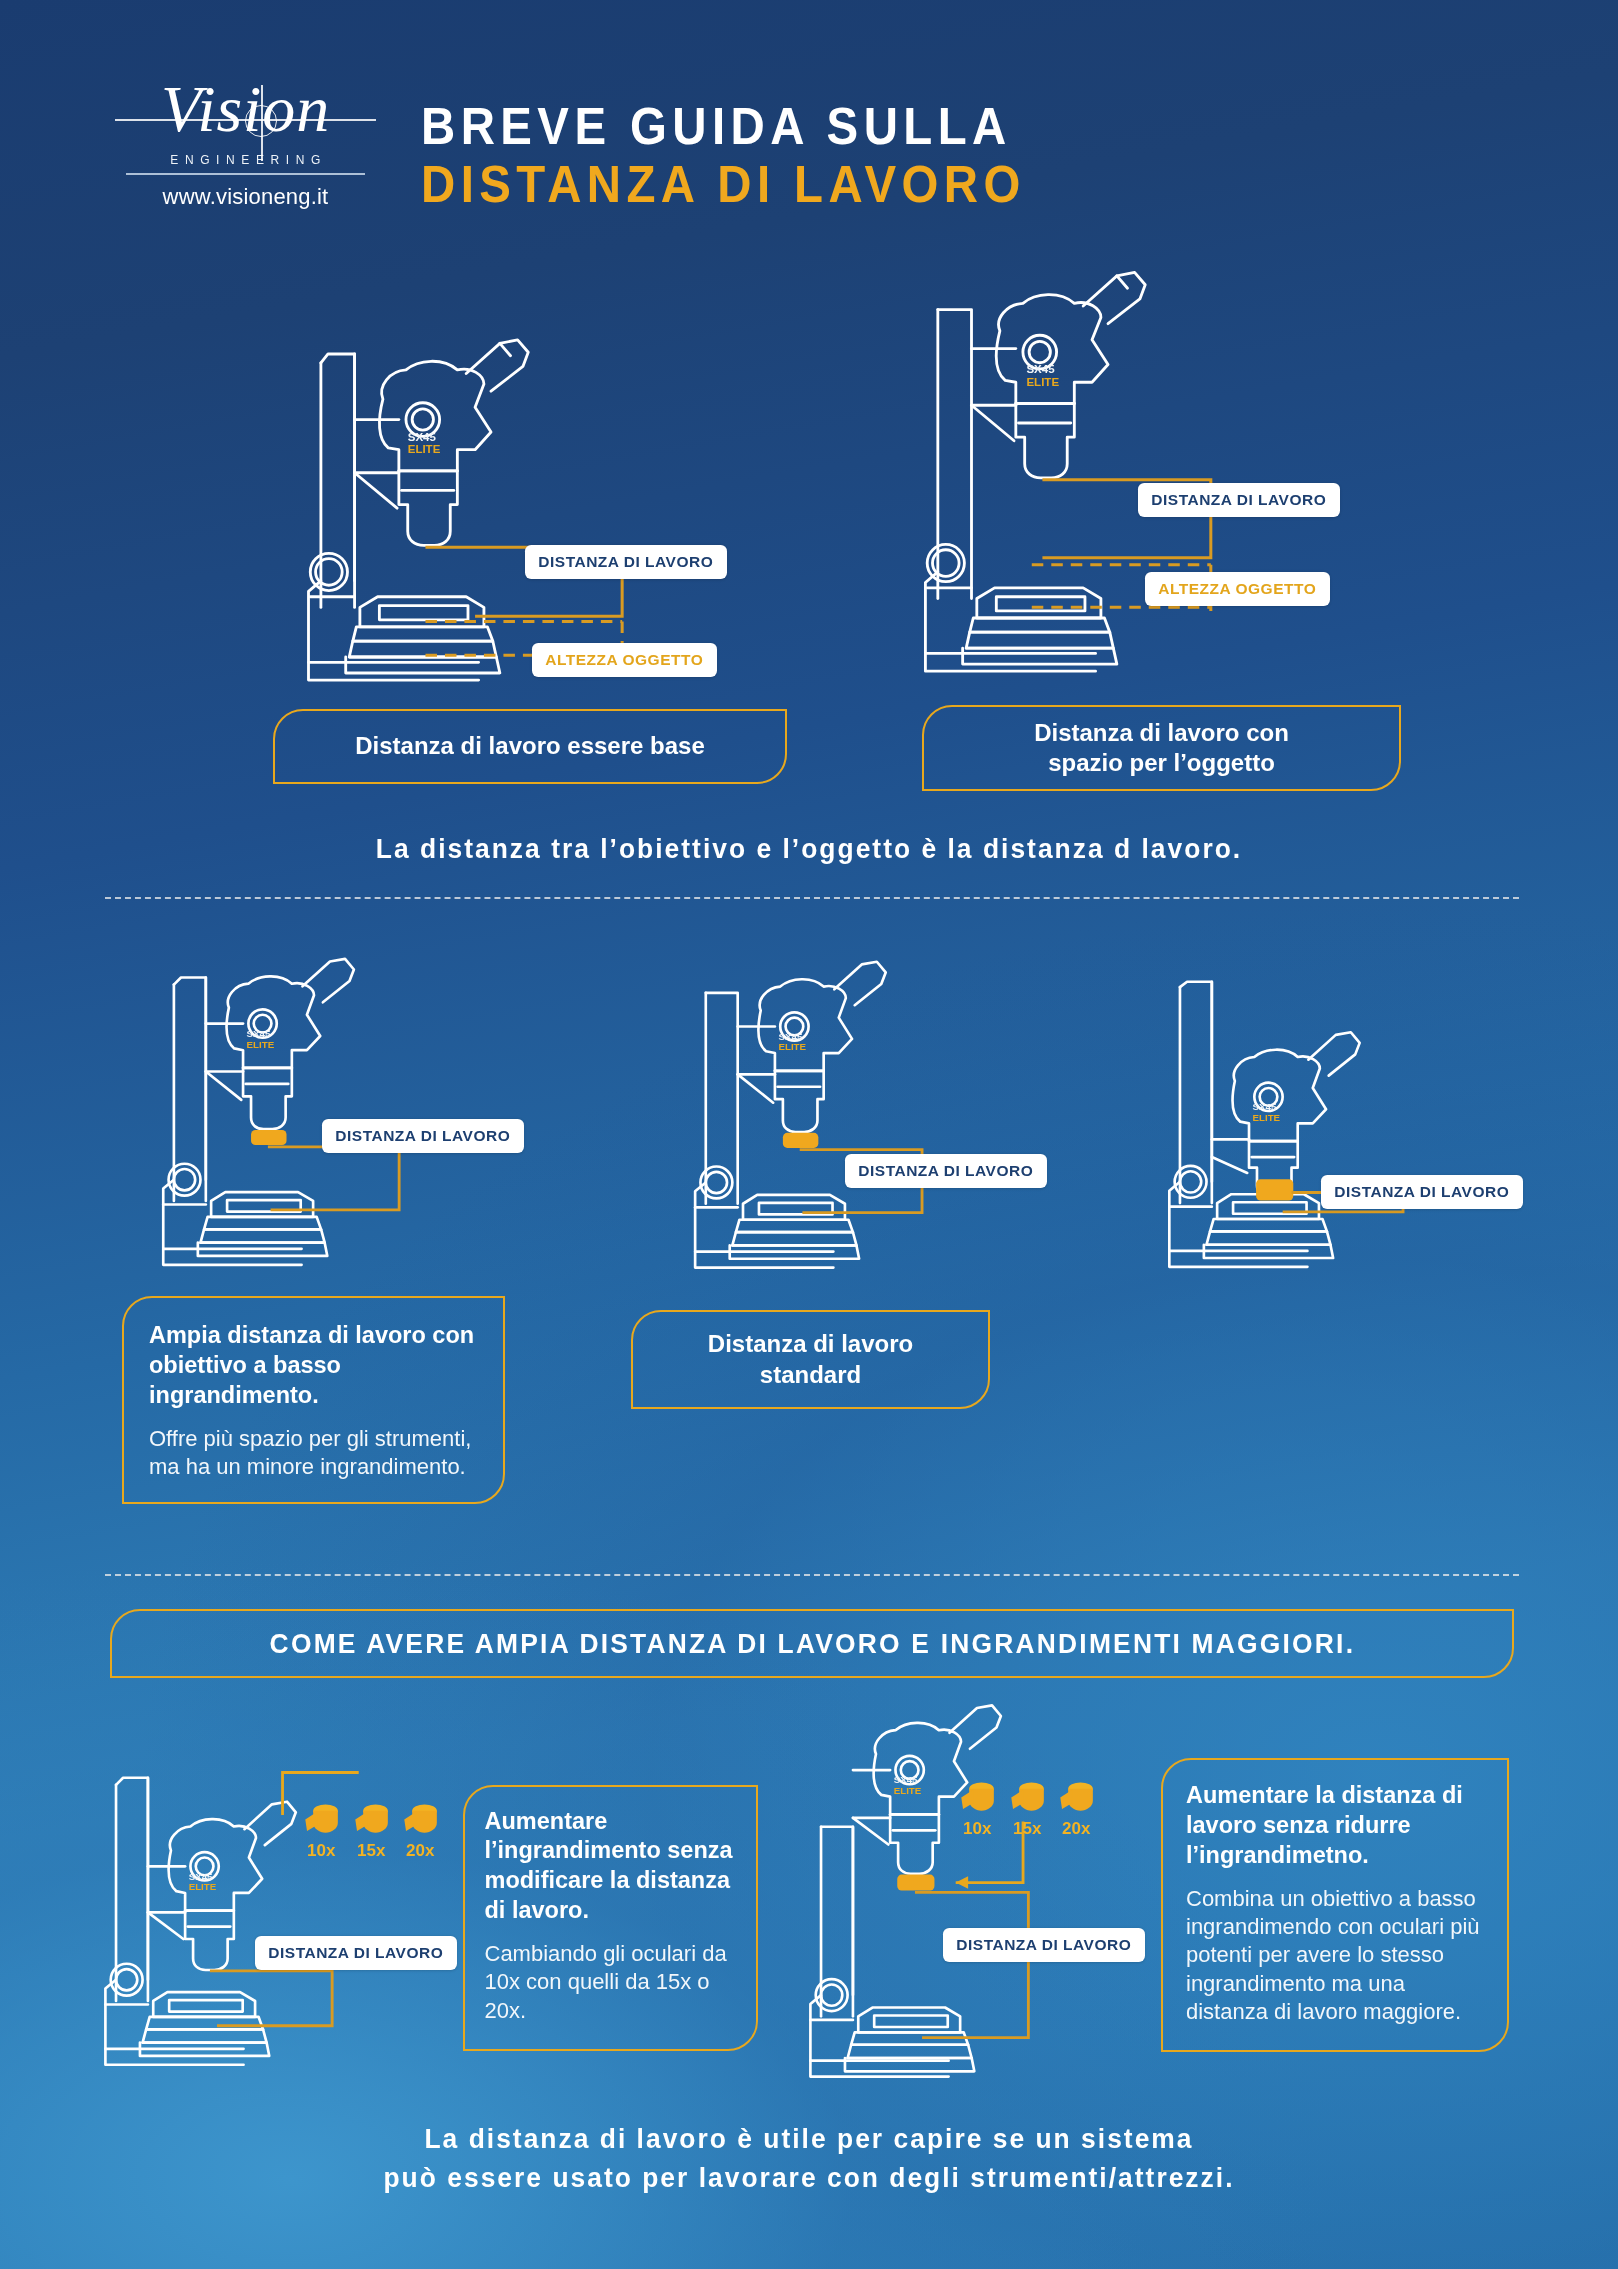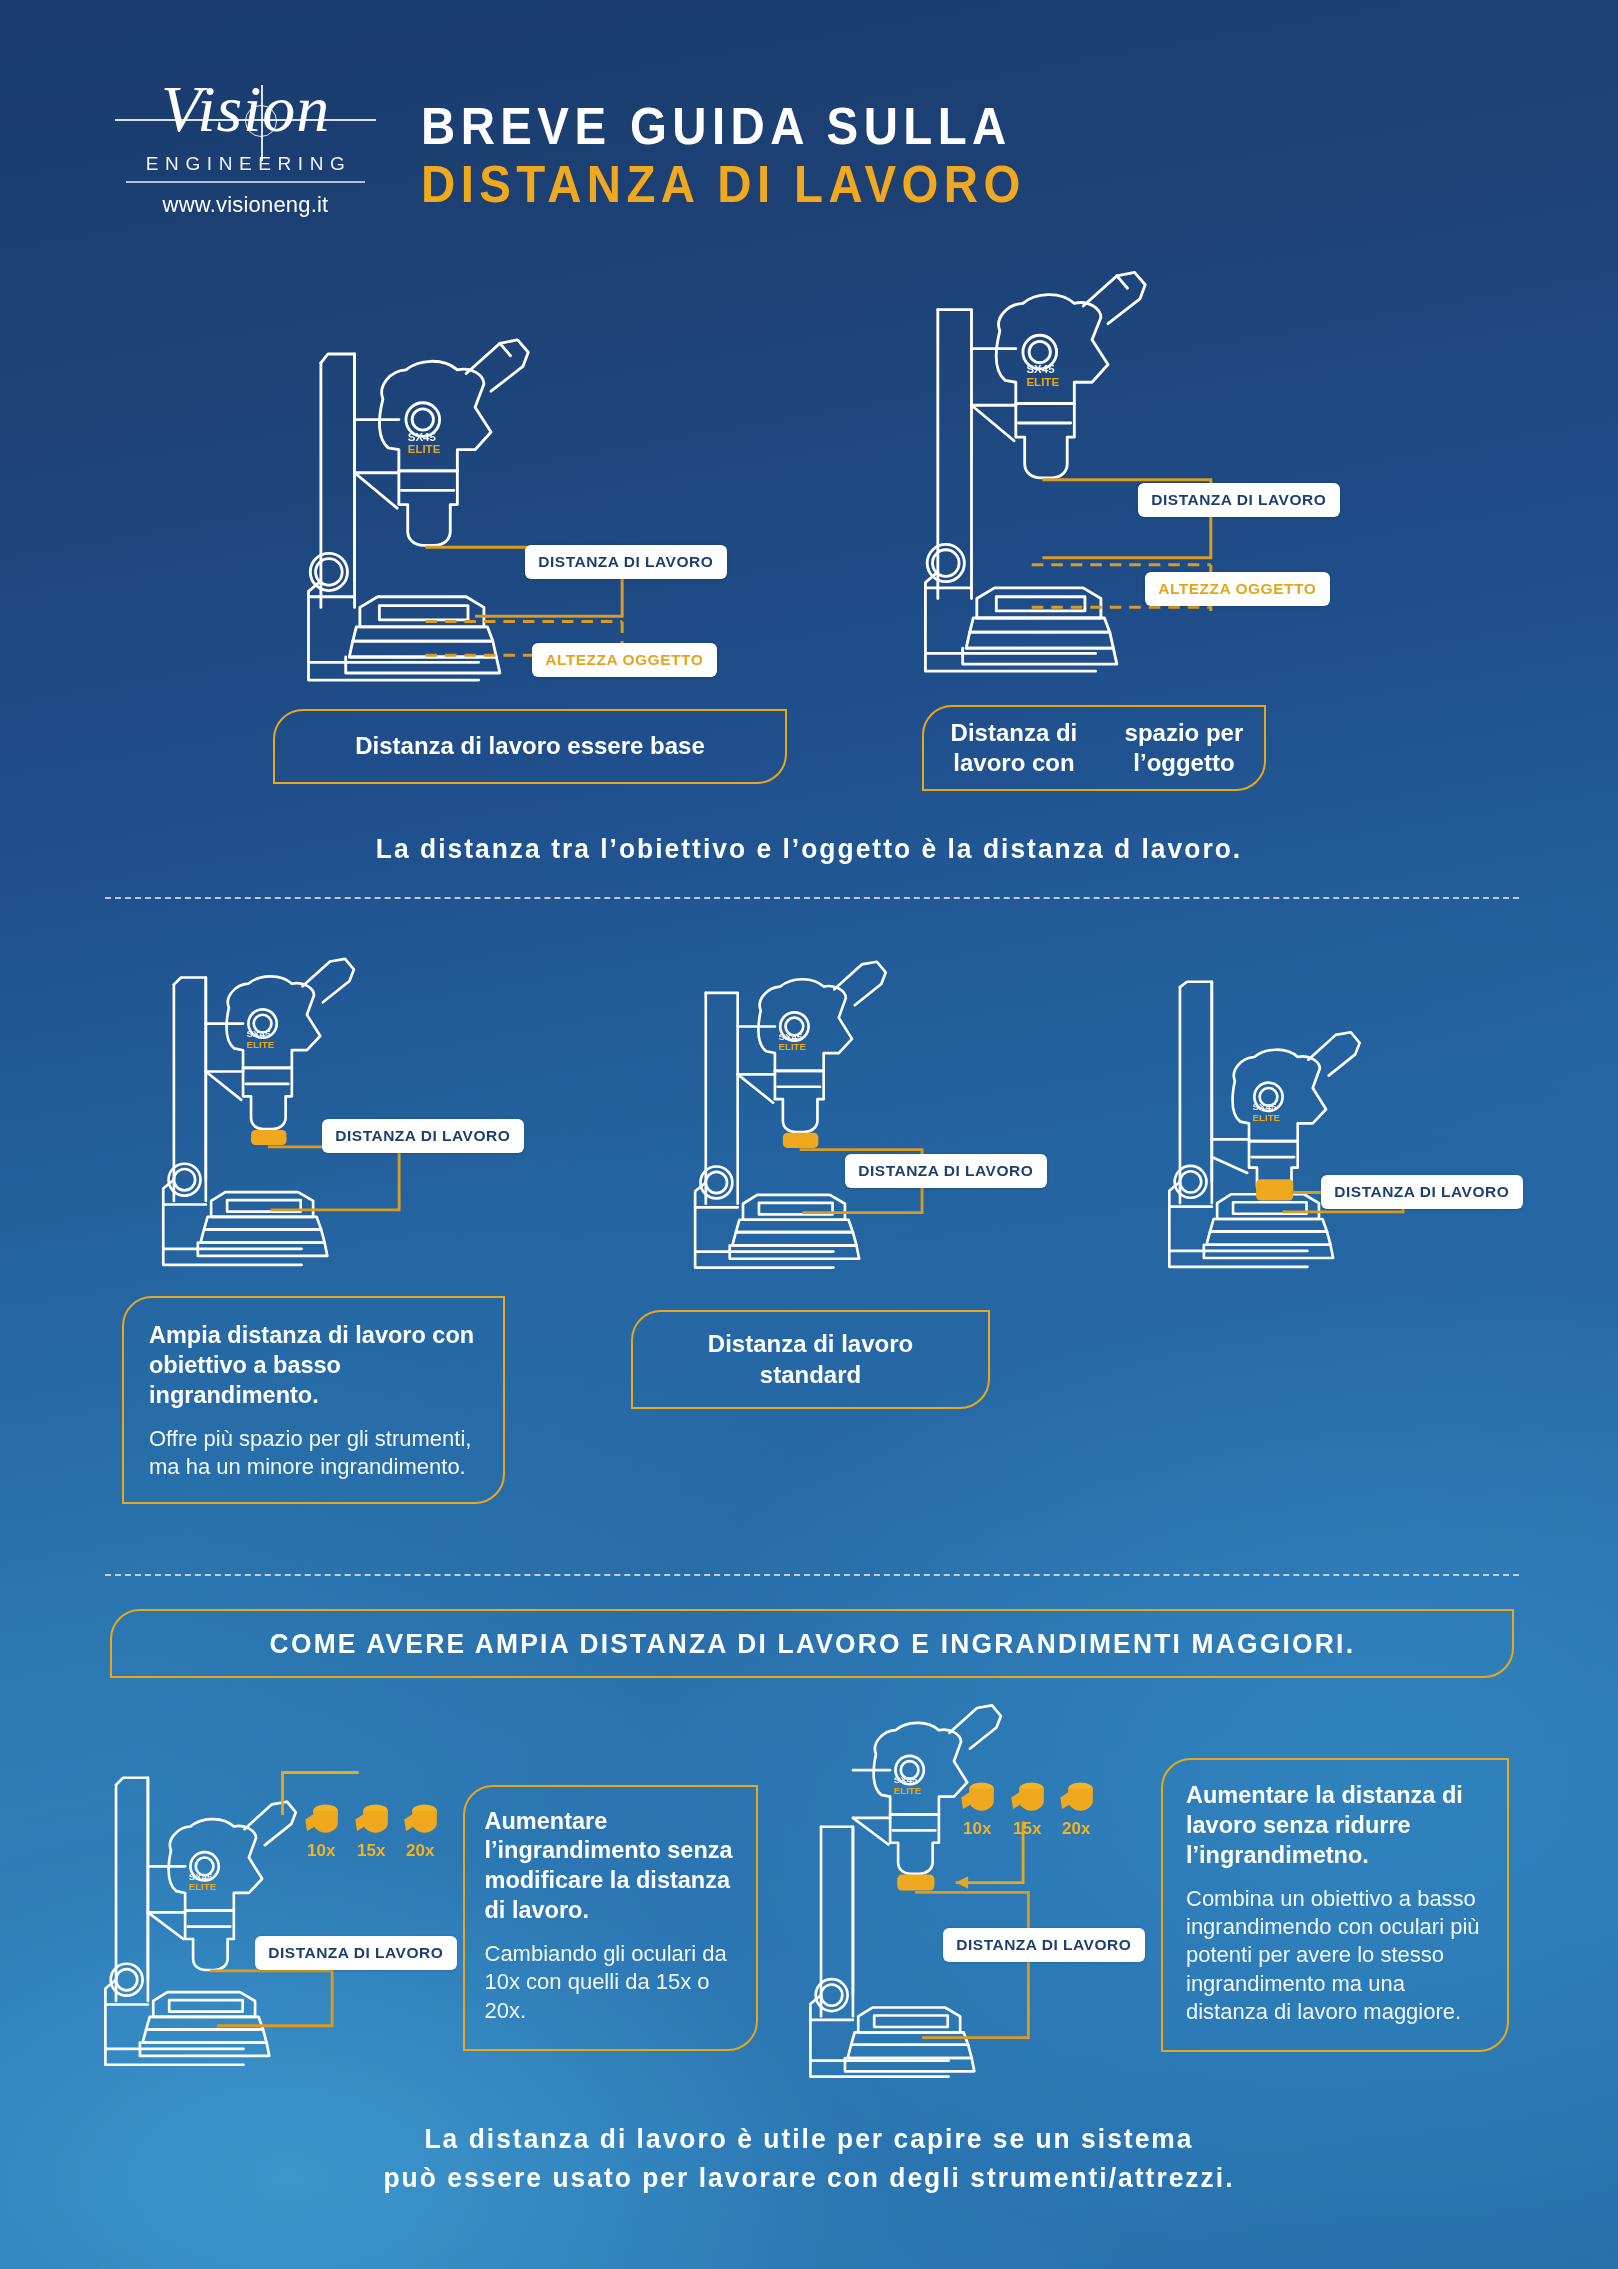--- a/index.html
+++ b/index.html
@@ -56,21 +56,21 @@
     position: absolute;
     left: 137px;
     top: 26.6px;
     width: 30px;
     height: 30px;
     border: 1.8px solid rgba(255,255,255,0.9);
     border-radius: 50%;
   }
   .logo-eng {
     margin-top: 12.4px;
-    font-size: 19px;
+    font-size: 12px;
     letter-spacing: 6.6px;
     color: #eef3f8;
     padding-left: 6.2px;
   }
   .logo-rule {
     margin: 6.2px auto 0 auto;
     width: 239px;
     height: 1.8px;
     background: rgba(210,225,240,0.8);
   }
@@ -323,21 +323,21 @@
         <path d="M330 292 L330 344"></path>
         <path d="M128 340 L330 340"></path>
       </g>
       <text x="122" y="76" fill="#f0f4f8" font-family="Liberation Sans, sans-serif" font-size="13" font-weight="bold">SX45</text>
       <text x="122" y="90" fill="#e8a81d" font-family="Liberation Sans, sans-serif" font-size="13" font-weight="bold">ELITE</text>
     </svg>
   </div>
   <div class="tag" style="left:1138px; top:483px;">DISTANZA DI LAVORO</div>
   <div class="tag gold" style="left:1145px; top:572px;">ALTEZZA OGGETTO</div>
 
-  <div class="card notch-tl-br caption-card" style="left:922px; top:705px; width:344px; height:86px; flex-direction:row;">
+  <div class="card notch-tl-br caption-card" style="left:922px; top:705px; width:479px; height:86px; flex-direction:column;">
     <div class="card-title">Distanza di lavoro con</div>
     <div class="card-title">spazio per l’oggetto</div>
   </div>
 
   <div class="statement" style="top:829px; left:0;">La distanza tra l’obiettivo e l’oggetto è la distanza d lavoro.</div>
 
   <div class="divider" style="left:105px; top:897px; width:1414px;"></div>
 
   <div class="scope" style="left:133px; top:942px;">
     <svg width="417" height="337" viewBox="0 0 470 380">

